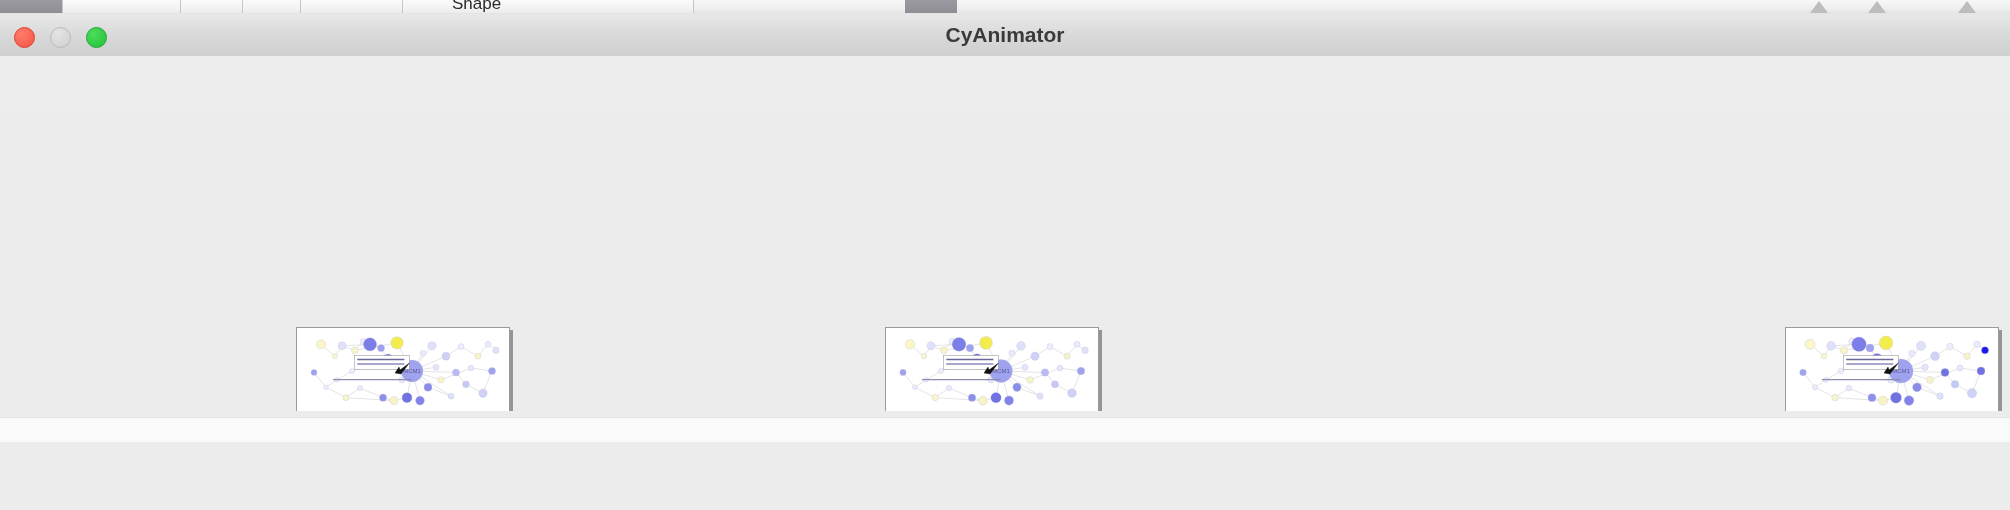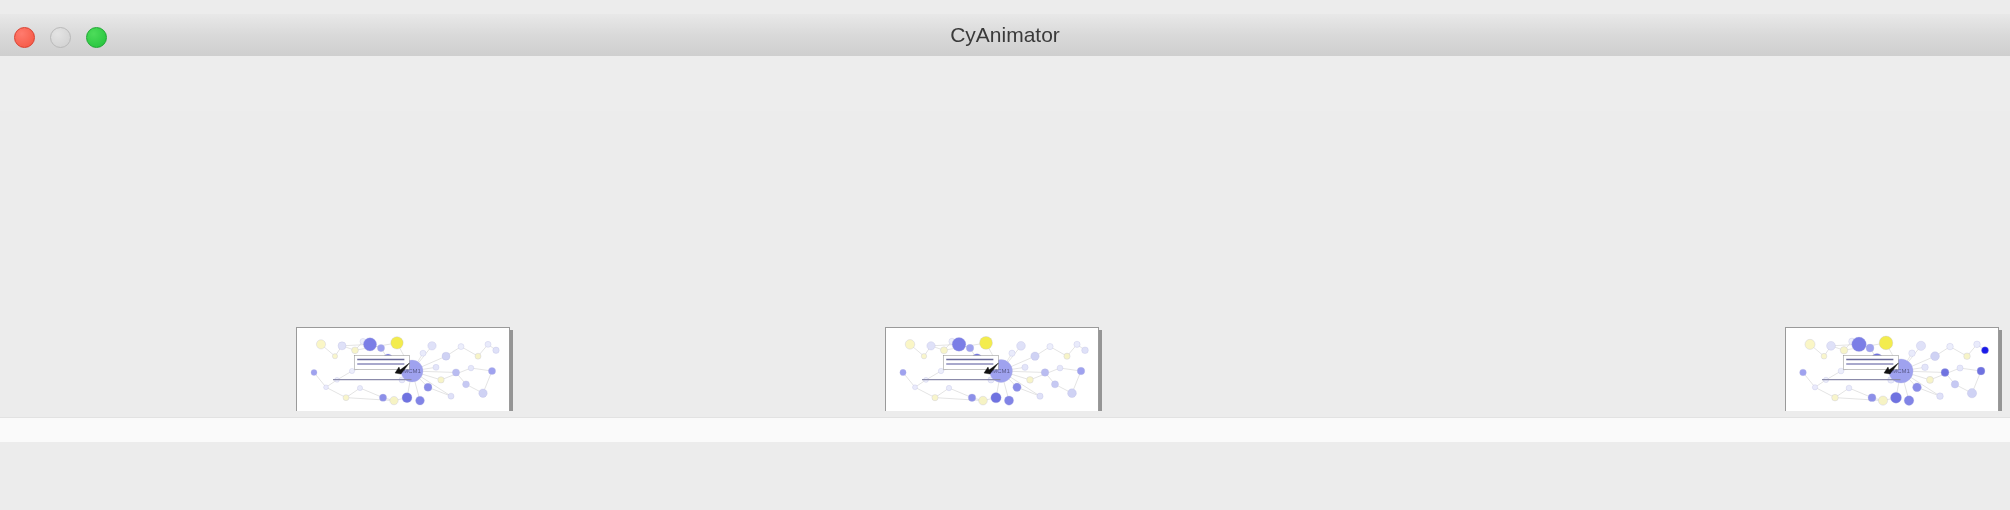--- a/index.html
+++ b/index.html
@@ -53,20 +53,21 @@
     border-radius: 50%;
   }
   .traffic.close  { left: 14px;  background: radial-gradient(circle at 35% 30%, #ff7b6e, #f4543f); border: 1px solid #db3c2c; }
   .traffic.min    { left: 50px;  background: radial-gradient(circle at 35% 30%, #e4e4e4, #cfcfcf); border: 1px solid #b9b9b9; }
   .traffic.max    { left: 86px;  background: radial-gradient(circle at 35% 30%, #4ddc5a, #21c13a); border: 1px solid #1ba82f; }
   .window-title {
     position: absolute; left: 0; top: 0; width: 2010px; height: 42px;
     line-height: 42px; text-align: center;
     font-size: 21px; color: #3a3a3a;
     font-family: "Liberation Sans", sans-serif;
+    font-weight: bold;
   }
 
   
   .toolbar {
     position: absolute; left: 0; top: 56px; width: 2010px; height: 55px;
     background: #ededed;
     border-bottom: 1px solid #c9c9c9;
   }
   .btn {
     position: absolute;
@@ -115,20 +116,33 @@
   .controlbar {
     position: absolute; left: 0; top: 442px; width: 2010px; height: 68px;
     background: #ececec;
   }
 </style>
 </head>
 <body>
 
 <div id="root">
 
+  <div class="bg-window">
+    <div class="bg-dark-tile" style="left:0px;  width:62px;"></div>
+    <div class="bg-tile" style="left:62px;  width:118px;"></div>
+    <div class="bg-tile" style="left:180px; width:62px;"></div>
+    <div class="bg-tile" style="left:242px; width:58px;"></div>
+    <div class="bg-tile" style="left:300px; width:102px;"></div>
+    <div class="bg-tile" style="left:402px; width:290px;"></div>
+    <div class="bg-dark-tile" style="left:905px; width:52px;"></div>
+    <div class="bg-text" style="left:452px;">Shape</div>
+    <div class="bg-glyph" style="left:1810px;"></div>
+    <div class="bg-glyph" style="left:1868px;"></div>
+    <div class="bg-glyph" style="left:1958px;"></div>
+  </div>
 
   <div class="titlebar">
     <div class="window-title">CyAnimator</div>
     <div class="traffic close"></div>
     <div class="traffic min"></div>
     <div class="traffic max"></div>
   </div>
 
   <div class="toolbar">
     <div class="btn btn-add">

